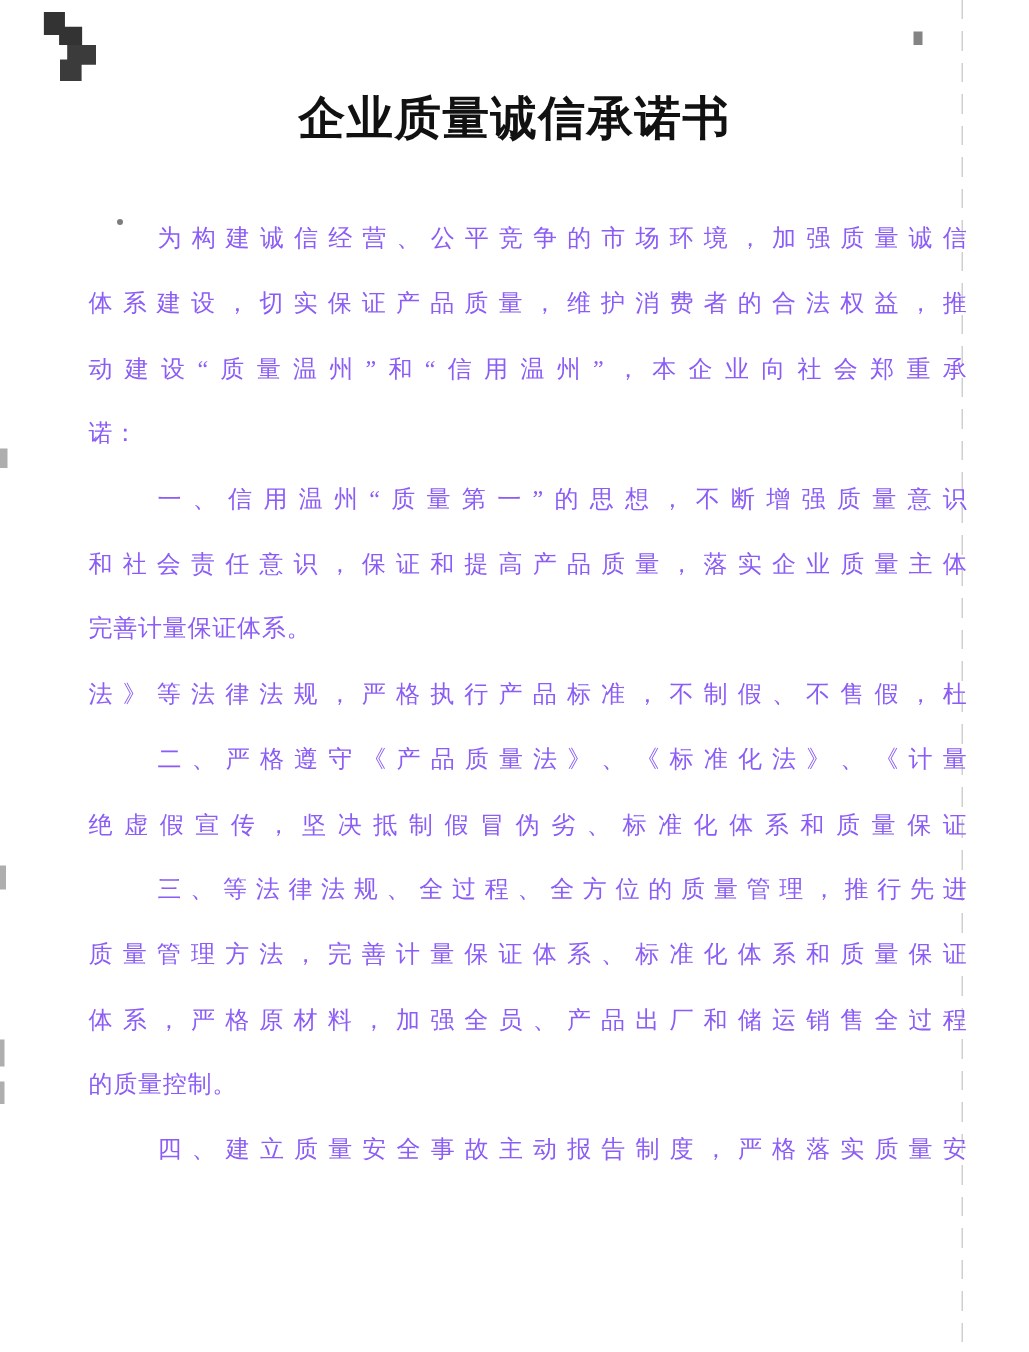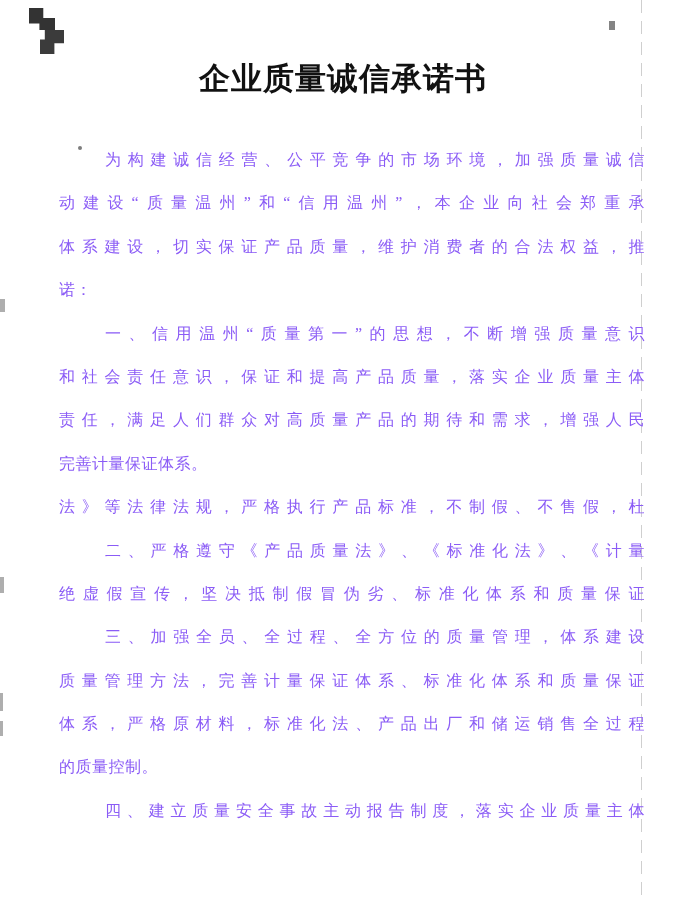--- a/index.html
+++ b/index.html
@@ -92,30 +92,29 @@
   <div class="speck speck-b"></div>
   <div class="edge-mark edge-a"></div>
   <div class="edge-mark edge-b"></div>
   <div class="edge-mark edge-c"></div>
   <div class="edge-mark edge-d"></div>
 
   <div class="doc-title">企业质量诚信承诺书</div>
 
   <div class="text-block">
     <div class="line indent justify">为构建诚信经营、公平竞争的市场环境，加强质量诚信</div>
+    <div class="line justify">体系建设，切实保证产品质量，维护消费者的合法权益，推</div>
     <div class="line justify">动建设“质量温州”和“信用温州”，本企业向社会郑重承</div>
-    <div class="line justify">体系建设，切实保证产品质量，维护消费者的合法权益，推</div>
     <div class="line">诺：</div>
     <div class="line indent justify">一、信用温州“质量第一”的思想，不断增强质量意识</div>
     <div class="line justify">和社会责任意识，保证和提高产品质量，落实企业质量主体</div>
-    <div class="line justify">责任，满足人们群众对高质量产品的期待和需求，增强人民</div>
     <div class="line">完善计量保证体系。</div>
     <div class="line justify">法》等法律法规，严格执行产品标准，不制假、不售假，杜</div>
     <div class="line indent justify">二、严格遵守《产品质量法》、《标准化法》、《计量</div>
     <div class="line justify">绝虚假宣传，坚决抵制假冒伪劣、标准化体系和质量保证</div>
-    <div class="line indent justify">三、加强全员、全过程、全方位的质量管理，体系建设</div>
+    <div class="line indent justify">三、等法律法规、全过程、全方位的质量管理，推行先进</div>
     <div class="line justify">质量管理方法，完善计量保证体系、标准化体系和质量保证</div>
-    <div class="line justify">体系，严格原材料，标准化法、产品出厂和储运销售全过程</div>
+    <div class="line justify">体系，严格原材料，加强全员、产品出厂和储运销售全过程</div>
     <div class="line">的质量控制。</div>
-    <div class="line indent justify">四、建立质量安全事故主动报告制度，落实企业质量主体</div>
+    <div class="line indent justify">四、建立质量安全事故主动报告制度，严格落实质量安</div>
   </div>
 
 </div>
 
 </body></html>

